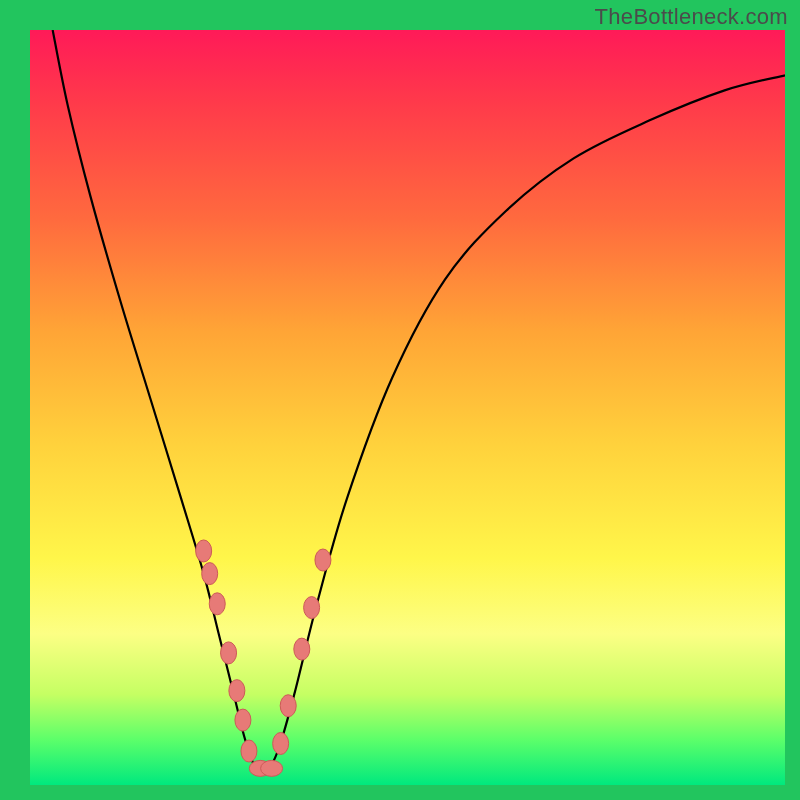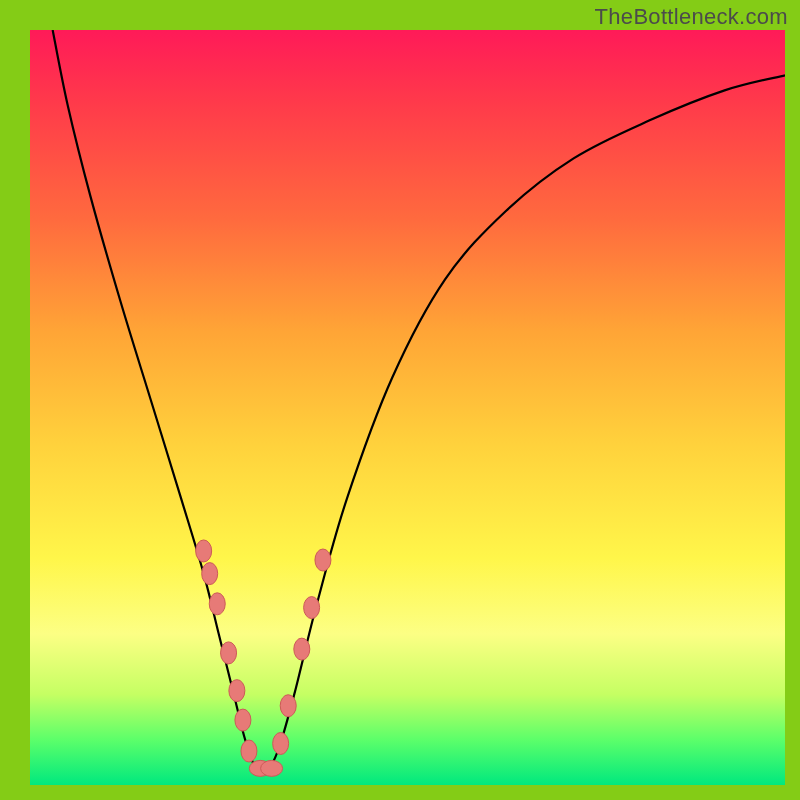--- a/index.html
+++ b/index.html
@@ -8,21 +8,21 @@
     width: 800px;
     height: 800px;
     background: #000;
     overflow: hidden;
     font-family: Arial, Helvetica, sans-serif;
   }
   .outer {
     position: relative;
     width: 800px;
     height: 800px;
-    background: #84cc16;
+    background: #22c55e;
     text-align: right;
   }
   .plot-area {
     position: absolute;
     left: 30px;
     top: 30px;
     width: 755px;
     height: 755px;
     background: linear-gradient(
       to bottom,

